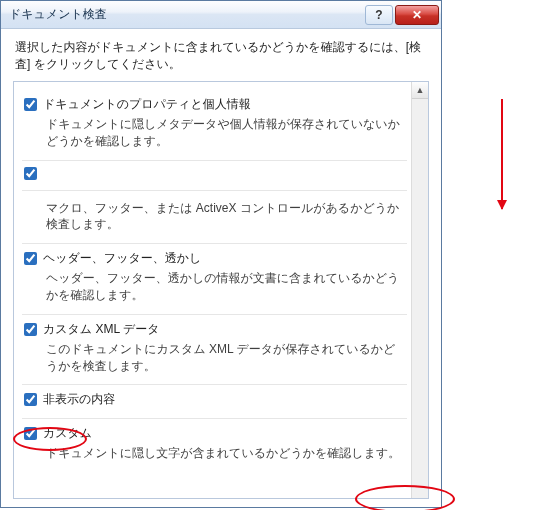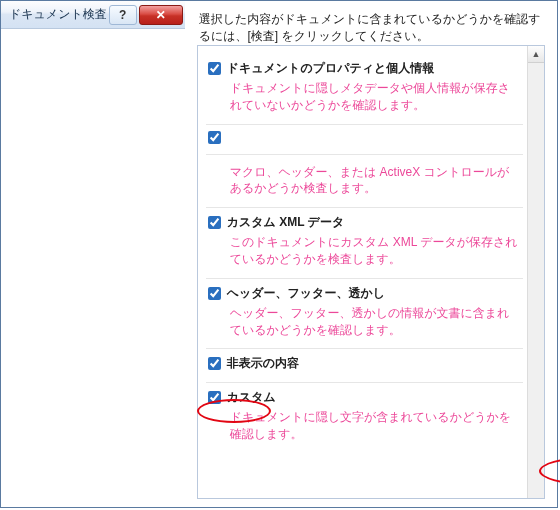--- a/index.html
+++ b/index.html
@@ -5,25 +5,26 @@
   * { box-sizing: border-box; margin: 0; padding: 0; }
   body {
     font-family: "MS UI Gothic", "Meiryo", sans-serif;
     font-size: 12px;
     background: #fff;
     width: 560px;
     height: 510px;
     overflow: hidden;
   }
   .window {
-    width: 558px;
+    width: 442px;
     height: 508px;
     border: 1px solid #5a7aa0;
     background: #fff;
     display: flex;
+    flex-direction: column;
   }
   .titlebar {
     height: 28px;
     background: linear-gradient(to bottom, #fdfdfe 0%, #eef3fa 40%, #dbe6f4 50%, #d4e2f3 100%);
     border-bottom: 1px solid #b8c9de;
     display: flex;
     align-items: center;
     padding: 0 2px 0 8px;
     color: #16304c;
   }
@@ -55,20 +56,21 @@
     flex: 1;
     padding: 10px 12px 8px 12px;
     display: flex;
     flex-direction: column;
     background: #fff;
     position: relative;
   }
   .instruction {
     font-size: 12px;
     color: #222;
+    margin-bottom: 8px;
     padding: 0 2px;
   }
   .list-outer {
     flex: 1;
     border: 1px solid #b9c8dd;
     position: relative;
     display: flex;
     overflow: hidden;
   }
   .list {
@@ -104,24 +106,23 @@
     align-items: center;
   }
   .item-head input[type=checkbox] {
     width: 13px; height: 13px;
     margin-right: 6px;
     accent-color: #2a6fbf;
   }
   .item-title {
     color: #222;
     font-size: 12px;
-    font-weight: bold;
   }
   .item-desc {
-    color: #ec4899;
+    color: #404040;
     font-size: 12px;
     padding: 3px 0 0 22px;
     line-height: 1.4;
   }
   .annot-circle {
     position: absolute;
     border: 2px solid #e20613;
     border-radius: 50%;
     pointer-events: none;
   }
@@ -167,35 +168,35 @@
               <span class="item-title">ドキュメントのプロパティと個人情報</span>
             </div>
             <div class="item-desc">ドキュメントに隠しメタデータや個人情報が保存されていないかどうかを確認します。</div>
           </div>
           <div class="item">
             <div class="item-head">
               <input type="checkbox" checked="" style="">
             </div>
           </div>
           <div class="item">
-            <div class="item-desc">マクロ、ヘッダー、または ActiveX コントロールがあるかどうか検査します。</div>
+            <div class="item-desc">マクロ、フッター、または ActiveX コントロールがあるかどうか検査します。</div>
+          </div>
+          <div class="item">
+            <div class="item-head">
+              <input type="checkbox" checked="" style="">
+              <span class="item-title">ヘッダー、フッター、透かし</span>
+            </div>
+            <div class="item-desc">ヘッダー、フッター、透かしの情報が文書に含まれているかどうかを確認します。</div>
           </div>
           <div class="item">
             <div class="item-head">
               <input type="checkbox" checked="" style="">
               <span class="item-title">カスタム XML データ</span>
             </div>
             <div class="item-desc">このドキュメントにカスタム XML データが保存されているかどうかを検査します。</div>
-          </div>
-          <div class="item">
-            <div class="item-head">
-              <input type="checkbox" checked="" style="">
-              <span class="item-title">ヘッダー、フッター、透かし</span>
-            </div>
-            <div class="item-desc">ヘッダー、フッター、透かしの情報が文書に含まれているかどうかを確認します。</div>
           </div>
           <div class="item">
             <div class="item-head">
               <input type="checkbox" checked="" style="">
               <span class="item-title">非表示の内容</span>
             </div>
           </div>
           <div class="item">
             <div class="item-head">
               <input type="checkbox" checked="" style="">

